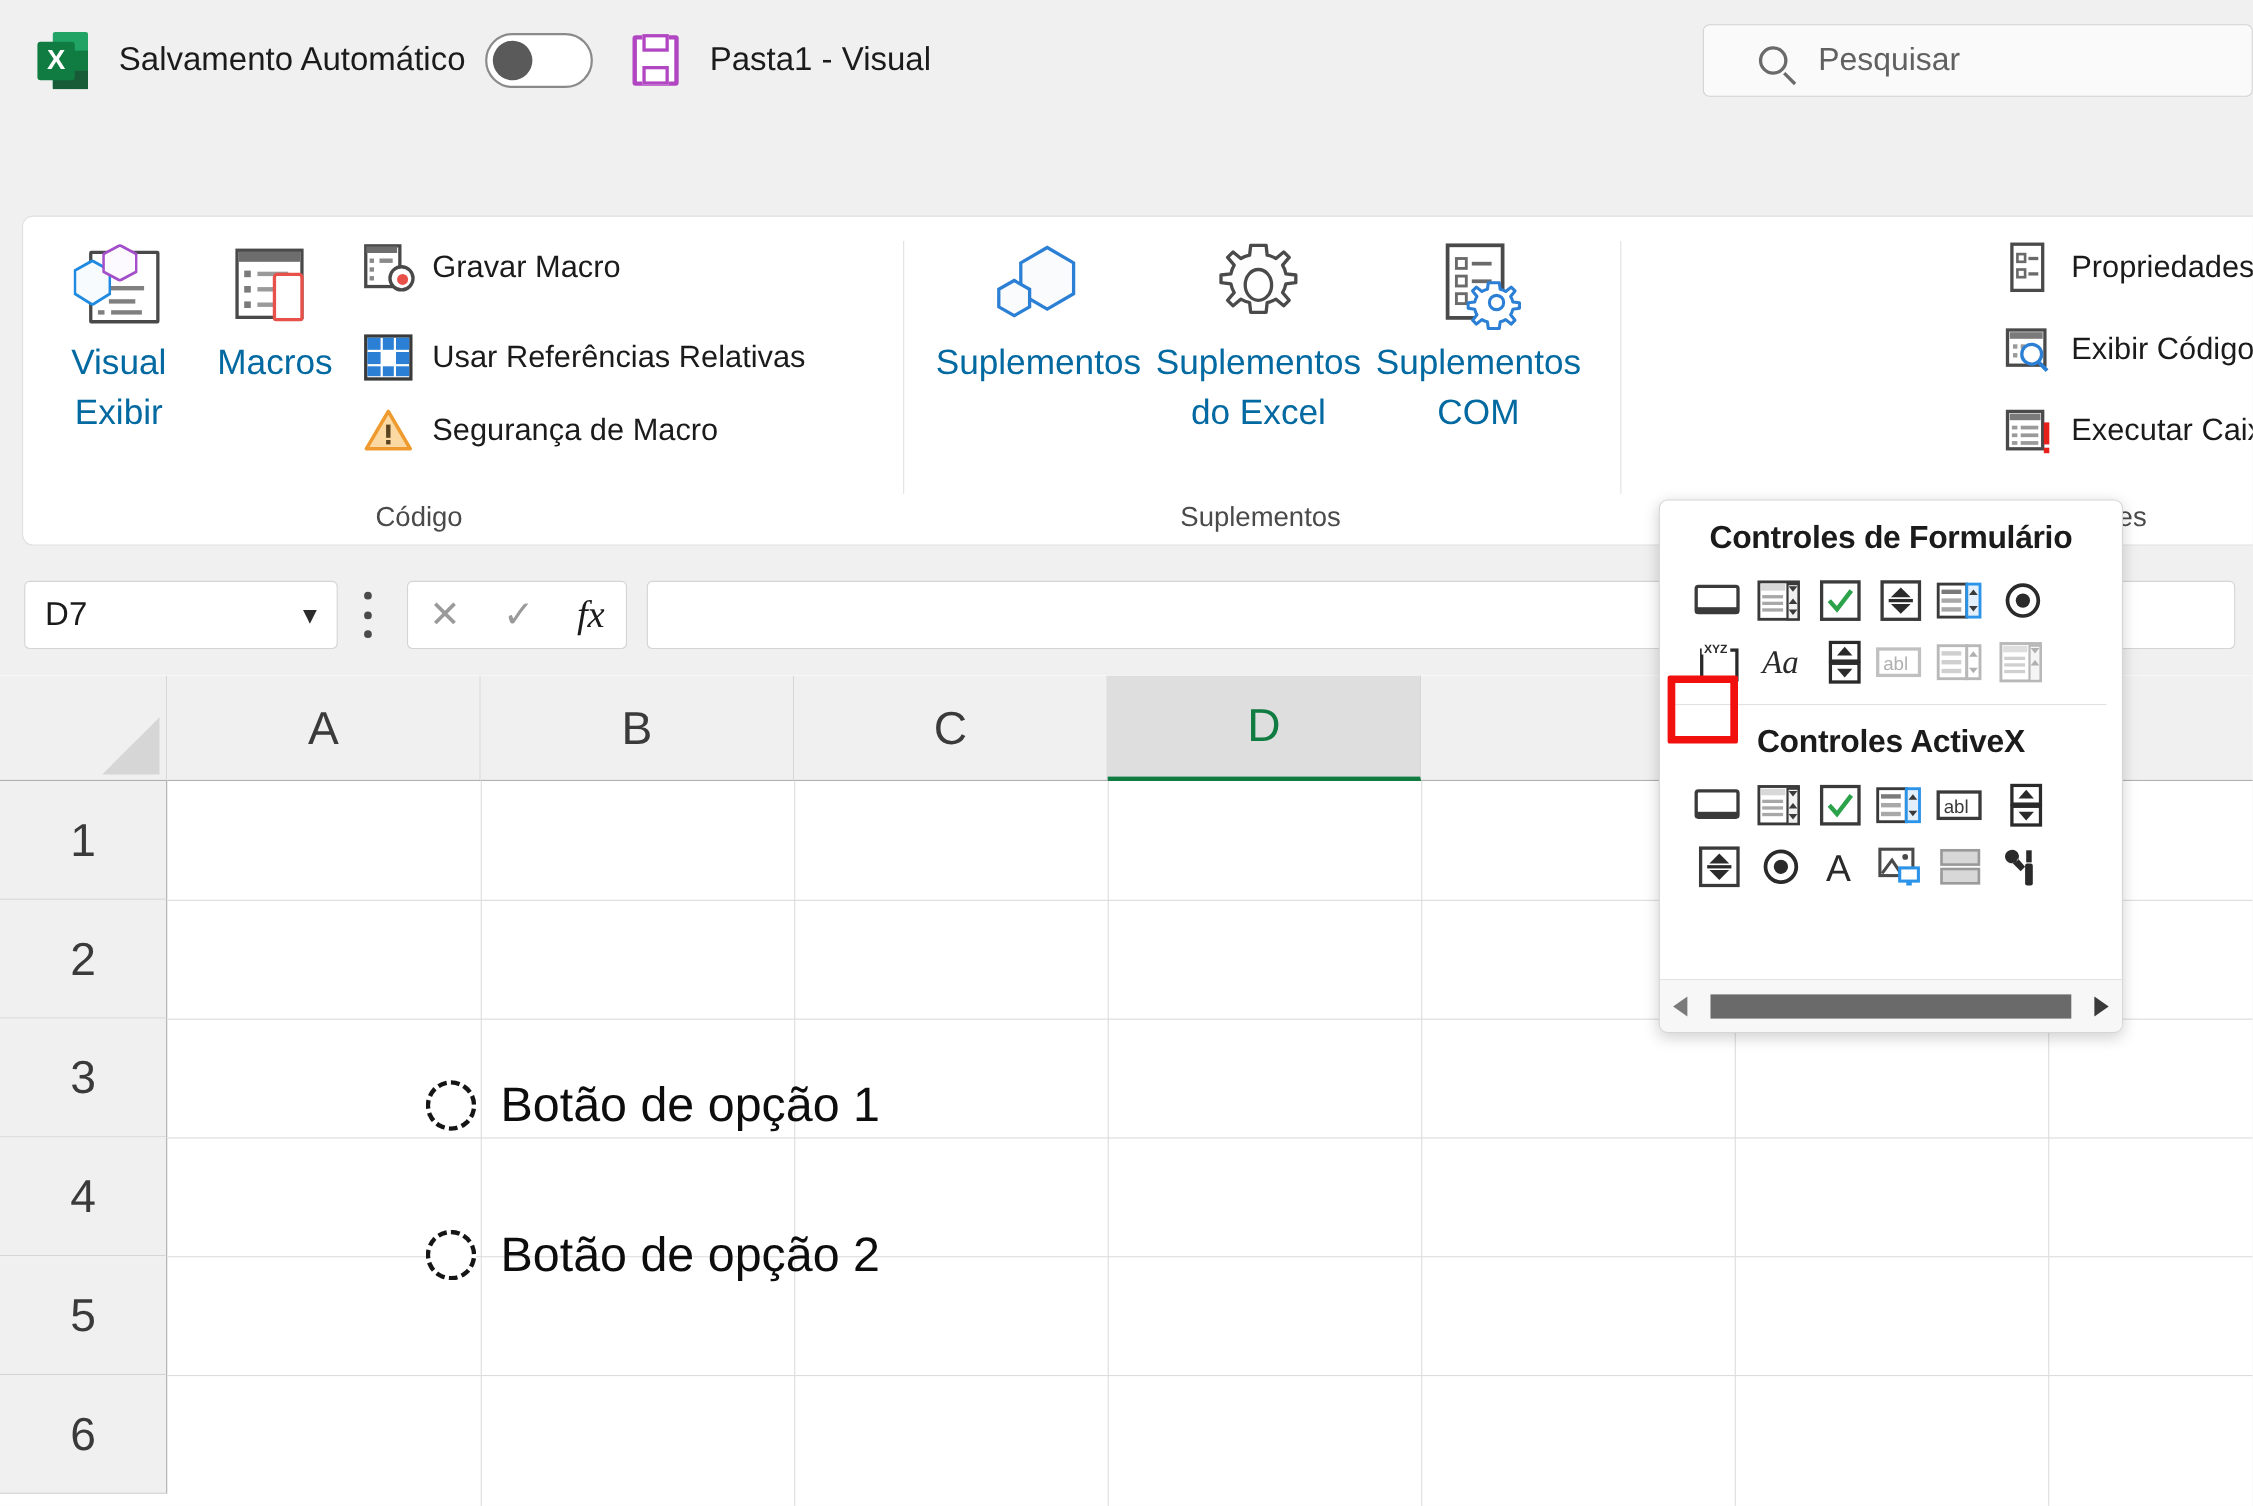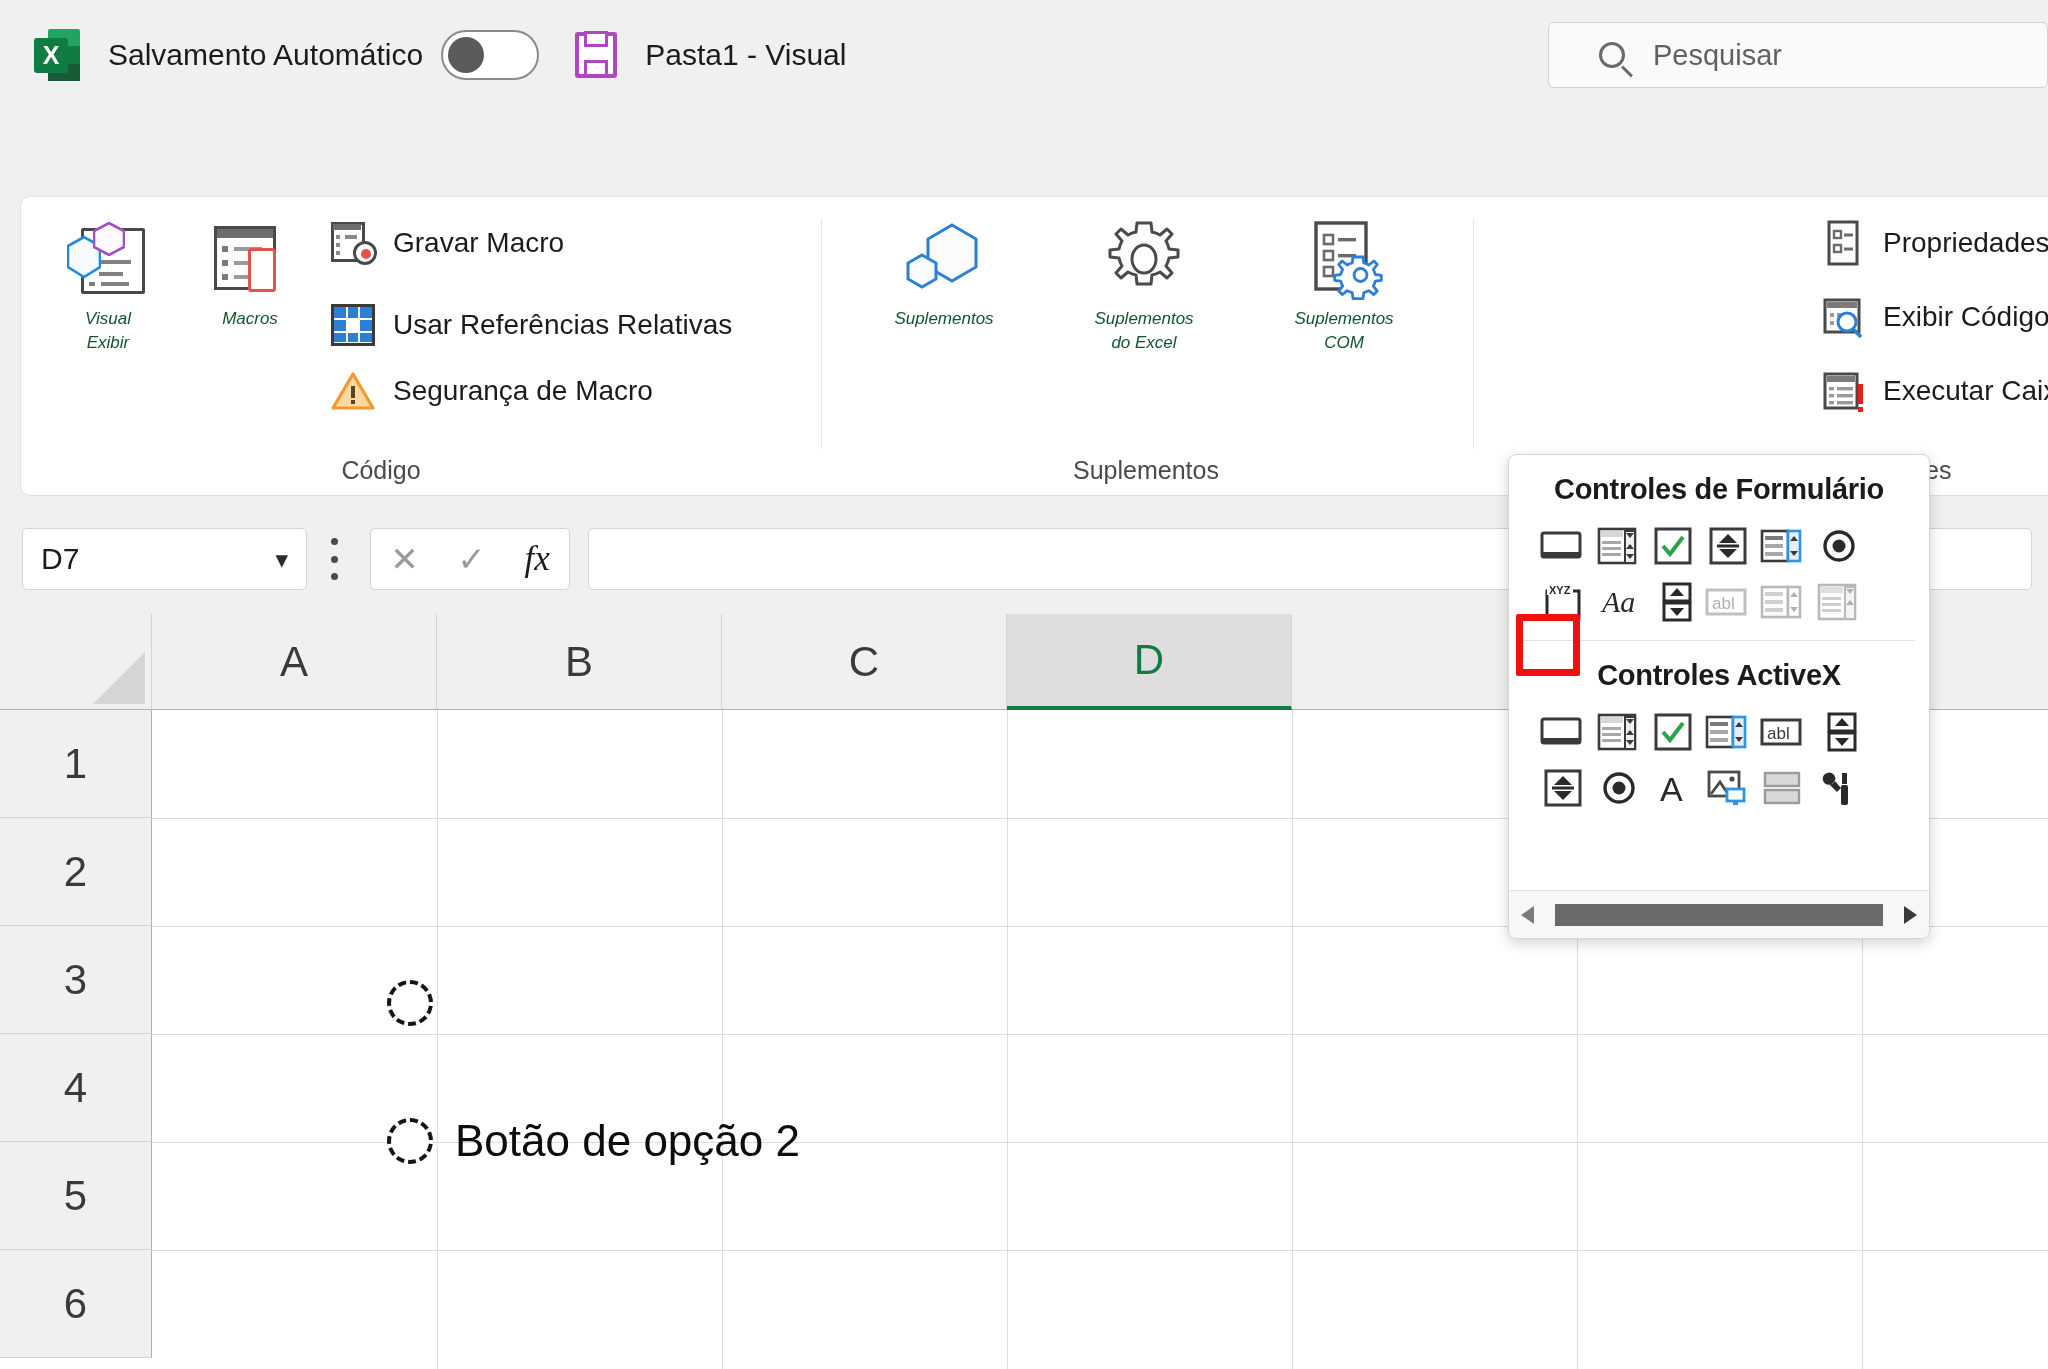--- a/index.html
+++ b/index.html
@@ -83,21 +83,21 @@
   .rgroup { position:absolute; top:0; height:300px; }
   .rsep { position:absolute; top:22px; width:1px; height:230px; background:#e2e2e2;}
   .glabel {
     position:absolute; bottom:12px; width:100%; text-align:center;
     font-size:25px; color:#4a4a4a;
   }
   .bigbtn {
     position:absolute; top:14px; width:130px; text-align:center;
   }
   .bigbtn .ico { height:96px; display:flex; align-items:center; justify-content:center;}
-  .bigbtn .lbl { font-size:17px; color:#14532d; line-height:1.42;font-style:italic; }
+  .bigbtn .lbl { font-size:32px; color:#0369a1; line-height:1.42; }
   .smallrow {
     position:absolute; display:flex; align-items:center; height:56px;
   }
   .smallrow .ico { width:44px; height:44px; flex:0 0 auto; display:flex; align-items:center; justify-content:center;}
   .smallrow .lbl { margin-left:18px; font-size:28px; color:#1b1b1b; white-space:nowrap;}
 
   
   .vb-ico { position:relative; width:82px; height:74px;}
   .vb-ico .page { position:absolute; left:14px; top:6px; width:64px; height:66px; border:3px solid #494949; border-radius:2px; background:#fff;}
   .vb-ico .l1 { position:absolute; left:32px; top:38px; width:32px; height:4px; background:#808080;}
@@ -496,20 +496,21 @@
       <div class="vline" style="left:1710px;"></div>
 
       <div class="hline" style="top:108px;"></div>
       <div class="hline" style="top:216px;"></div>
       <div class="hline" style="top:324px;"></div>
       <div class="hline" style="top:432px;"></div>
       <div class="hline" style="top:540px;"></div>
 
       <div class="optctl" style="left:235px; top:270px;">
         <div class="radio"></div>
+        <div class="txt">Botão de opção 1</div>
       </div>
 
       <div class="optctl" style="left:235px; top:382px;margin-top:24px;">
         <div class="radio"></div>
         <div class="txt">Botão de opção 2</div>
       </div>
     </div>
   </div>
 
   <div id="ctrl-panel">

